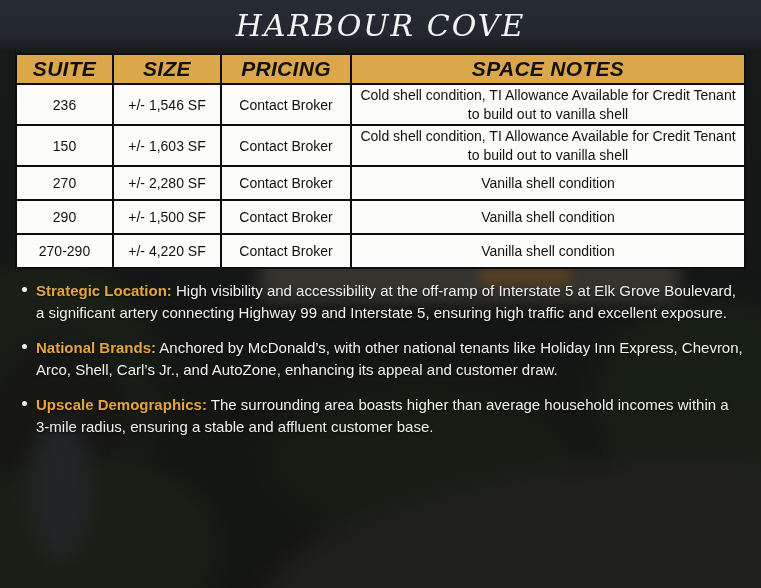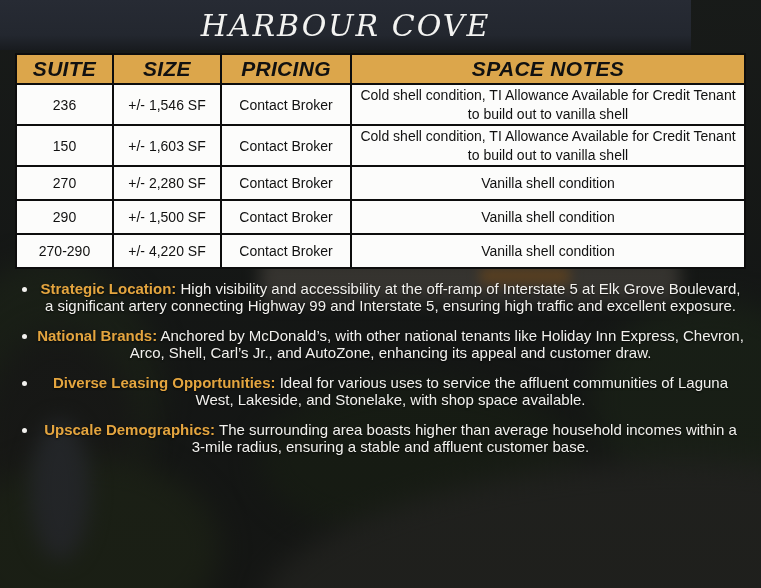--- a/index.html
+++ b/index.html
@@ -18,21 +18,21 @@
   .blob.trees-mid{left:260px;top:380px;width:320px;height:160px;background:#222b1b;}
   .blob.lot-left{left:-20px;top:330px;width:160px;height:230px;background:#23241f;}
   .blob.grass-bl{left:-40px;bottom:-50px;width:260px;height:180px;background:#2a331f;}
   .blob.road-bottom{left:260px;bottom:-70px;width:620px;height:190px;background:#34352f;transform:rotate(-8deg);}
   .blob.building-strip{left:260px;top:258px;width:420px;height:44px;background:#57534a;border-radius:8px;filter:blur(8px);}
   .blob.sign-orange{left:480px;top:268px;width:90px;height:16px;background:#96682f;border-radius:4px;filter:blur(6px);}
   .blob.cars{left:30px;top:420px;width:60px;height:140px;background:#3a3e42;filter:blur(10px);}
   .photo-overlay{position:absolute;inset:0;background:linear-gradient(180deg,rgba(10,12,15,.30) 0%,rgba(8,9,11,.45) 55%,rgba(10,10,10,.5) 100%);}
   
   .title-band{
-    position:absolute;left:0;top:0;width:691px;height:50px;
+    position:absolute;left:0;top:0;width:761px;height:50px;
     background:linear-gradient(180deg,#272b34 0%,#23272f 70%,#181b1f 100%);
     display:flex;align-items:center;justify-content:center;
   }
   .title-band h1{
     margin:0;
     font-family:"DejaVu Serif","Liberation Serif",serif;
     font-style:italic;font-weight:500;
     font-size:30px;letter-spacing:2px;
     color:#f3f3f1;
   }
@@ -63,24 +63,23 @@
   tr.tall td{height:37px;}
   tr.short td{height:30px;}
   
   ul.highlights{
     position:absolute;left:20px;top:280px;width:725px;
     margin:0;padding:0;list-style:none;
   }
   ul.highlights li{
     display:flex;
     margin-bottom:13px;
-    font-size:15px;line-height:17px;
+    font-size:15px;line-height:22px;
     color:#f2f1ee;
     text-shadow:0 1px 2px rgba(0,0,0,.7);
-    text-align:center;
   }
   .dot{
     flex:0 0 auto;
     width:5px;height:5px;border-radius:50%;
     background:#f2f1ee;
     margin:7px 9px 0 2px;
   }
   .b-label{font-weight:bold;color:#e4a53f;}
   .b-text{color:#f2f1ee;}
 </style>
@@ -159,21 +158,17 @@
     <li>
       <span class="dot"></span>
       <span><span class="b-label">Strategic Location:</span><span class="b-text"> High visibility and accessibility at the off-ramp of Interstate 5 at Elk Grove Boulevard, a significant artery connecting Highway 99 and Interstate 5, ensuring high traffic and excellent exposure.</span></span>
     </li>
     <li>
       <span class="dot"></span>
       <span><span class="b-label">National Brands:</span><span class="b-text"> Anchored by McDonald’s, with other national tenants like Holiday Inn Express, Chevron, Arco, Shell, Carl’s Jr., and AutoZone, enhancing its appeal and customer draw.</span></span>
     </li>
     <li>
       <span class="dot"></span>
-      <span><span class="b-label">Diverse Leasing Opportunities:</span><span class="b-text"> Ideal for various uses to service the affluent communities of Laguna West, Lakeside, and Stonelake, with shop space available.</span></span>
-    </li>
-    <li>
-      <span class="dot"></span>
       <span><span class="b-label">Upscale Demographics:</span><span class="b-text"> The surrounding area boasts higher than average household incomes within a 3-mile radius, ensuring a stable and affluent customer base.</span></span>
     </li>
   </ul>
 
 </div>
 
 </body></html>

